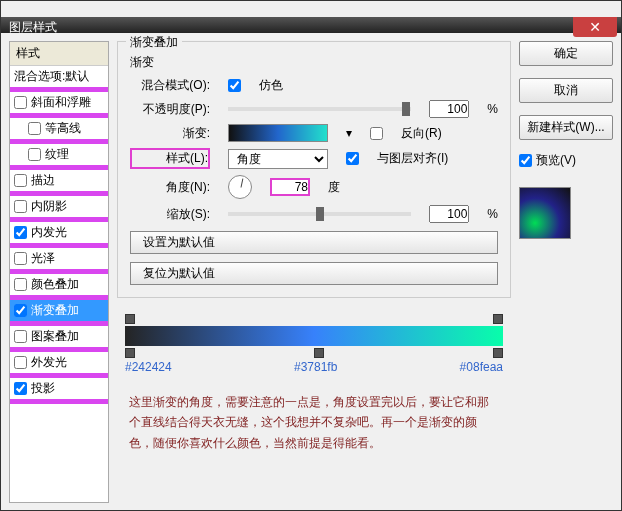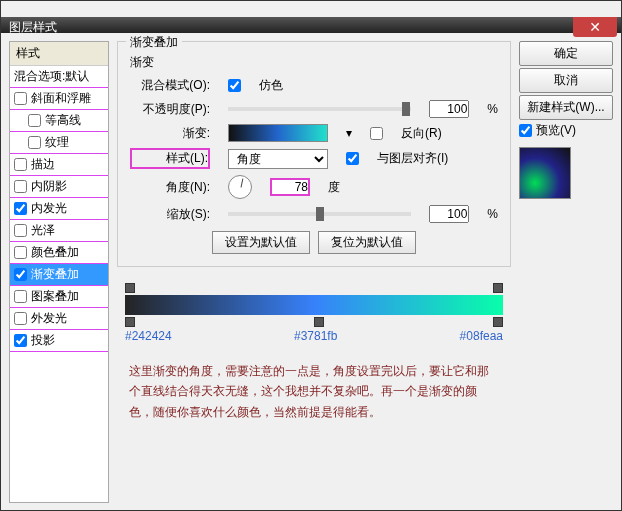--- a/index.html
+++ b/index.html
@@ -3,48 +3,48 @@
 <meta charset="utf-8">
 <style>
 * { box-sizing: border-box; margin: 0; padding: 0; font-family: "Microsoft YaHei", sans-serif; font-size: 12px; }
 body { background: #f0f0f0; }
 .window { width: 622px; height: 511px; border: 1px solid #333; background: #f0f0f0; }
 .titlebar { height: 16px; background: linear-gradient(#555,#222); color: #fff; display: flex; align-items: center; justify-content: space-between; padding: 4px 0 0 8px; margin-top: 16px; }
 .titlebar .close { width: 44px; height: 20px; background: #c94040; color: #fff; display: flex; align-items: center; justify-content: center; font-size: 14px; margin-right: 4px; border-radius: 0 0 3px 3px; cursor: pointer; }
 .body { display: flex; padding: 8px; gap: 8px; height: 478px; }
 .left { width: 100px; border: 1px solid #aaa; background: #fff; }
 .left-header { background: #ece9d8; padding: 3px 6px; border-bottom: 1px solid #ccc; }
-.left-row { padding: 2px 4px; display: flex; align-items: center; gap: 4px; border-bottom: 1px solid #d946ef; }
+.left-row { padding: 2px 4px; display: flex; align-items: center; gap: 4px; border-bottom: 5px solid #d946ef; }
 .left-row.sel { background: #3399ff; color: #fff; }
 .left-row.indent { padding-left: 18px; }
 .mid { flex: 1; }
 .group { border: 1px solid #ccc; padding: 8px 12px 12px; position: relative; }
 .group .legend { position: absolute; top: -8px; left: 8px; background: #f0f0f0; padding: 0 4px; }
 .sub { margin-top: 4px; }
 .row { display: flex; align-items: center; gap: 18px; margin: 6px 0; }
 .row .label { width: 80px; text-align: right; }
 .row select, .row input[type=text] { border: 1px solid #888; padding: 1px 4px; background: #fff; }
 .row select { width: 100px; }
 .row input.num { width: 40px; text-align: right; }
 .slider { flex: 1; height: 4px; background: #ddd; position: relative; }
 .slider .thumb { position: absolute; width: 8px; height: 14px; background: #666; top: -5px; }
 .gradbar { width: 100px; height: 18px; background: linear-gradient(90deg,#111,#2266cc,#22e0cc); border: 1px solid #888; }
 .anglewheel { width: 24px; height: 24px; border: 1px solid #888; border-radius: 50%; background: #fff; position: relative; }
 .anglewheel::after { content: ""; position: absolute; width: 9px; height: 1px; background: #444; top: 11px; left: 12px; transform-origin: left center; transform: rotate(-78deg); }
-.btnrow { display: flex; gap: 8px; margin-top: 8px; justify-content: center; }
+.btnrow { display: flex; gap: 8px; margin-top: 8px; justify-content: center; flex-direction: column; }
 .pbtn { border: 1px solid #888; background: linear-gradient(#fdfdfd,#e5e5e5); padding: 2px 12px; cursor: pointer; }
 .pink { border: 2px solid #e040d0; }
 .gradeditor { margin-top: 28px; padding: 0 8px; }
 .gradbig { height: 20px; width: 100%; background: linear-gradient(90deg,#242424 0%,#3781fb 50%,#08feaa 100%); position: relative; }
 .stop { position: absolute; width: 10px; height: 10px; border: 1px solid #333; background: #555; }
 .stop.top { top: -12px; }
 .stop.bot { bottom: -12px; }
 .colorlabels { display: flex; justify-content: space-between; color: #3366cc; margin-top: 14px; }
 .note { color: #7f1d1d; line-height: 1.7; margin-top: 18px; padding: 0 4px; }
-.right { width: 94px; display: flex; flex-direction: column; gap: 2px; }
+.right { width: 94px; display: flex; flex-direction: column; gap: 12px; }
 .right .rbtn { border: 1px solid #888; background: linear-gradient(#fdfdfd,#e5e5e5); padding: 3px 0; text-align: center; cursor: pointer; border-radius: 2px; }
 .right .preview { display: flex; align-items: center; gap: 4px; }
 .right .pv { width: 52px; height: 52px; border: 1px solid #888; background: radial-gradient(circle at 30% 70%, #0d5, #228, #111); margin-top: 6px; }
 input[type=checkbox]{ width:13px; height:13px; }
 </style>
 </head>
 <body>
 
 <div class="window">
   <div class="titlebar">

